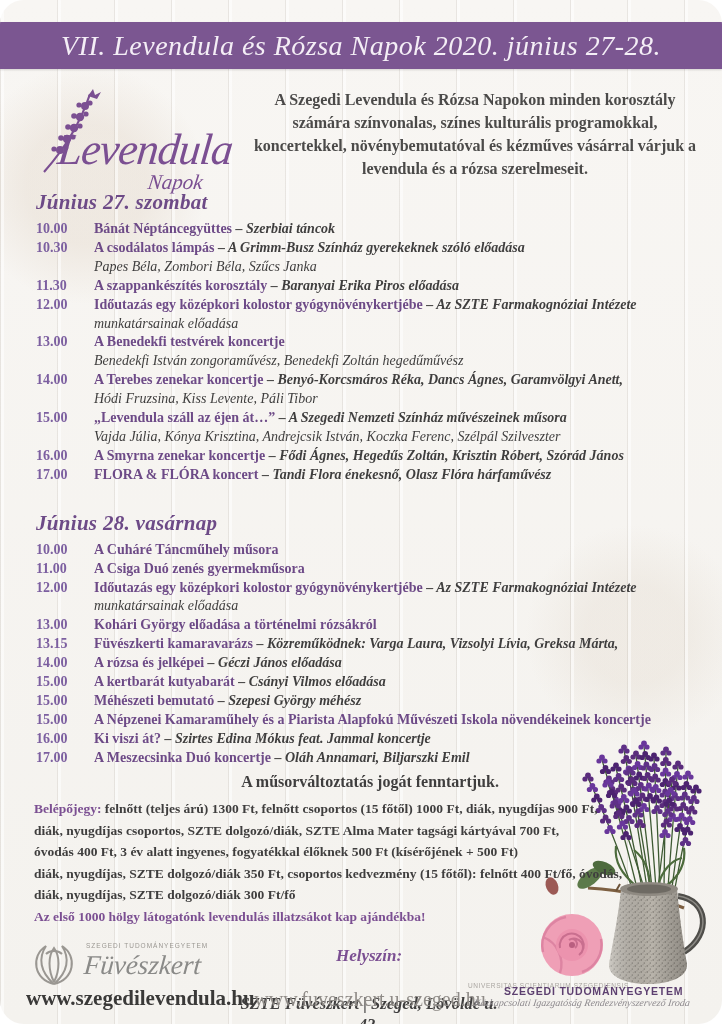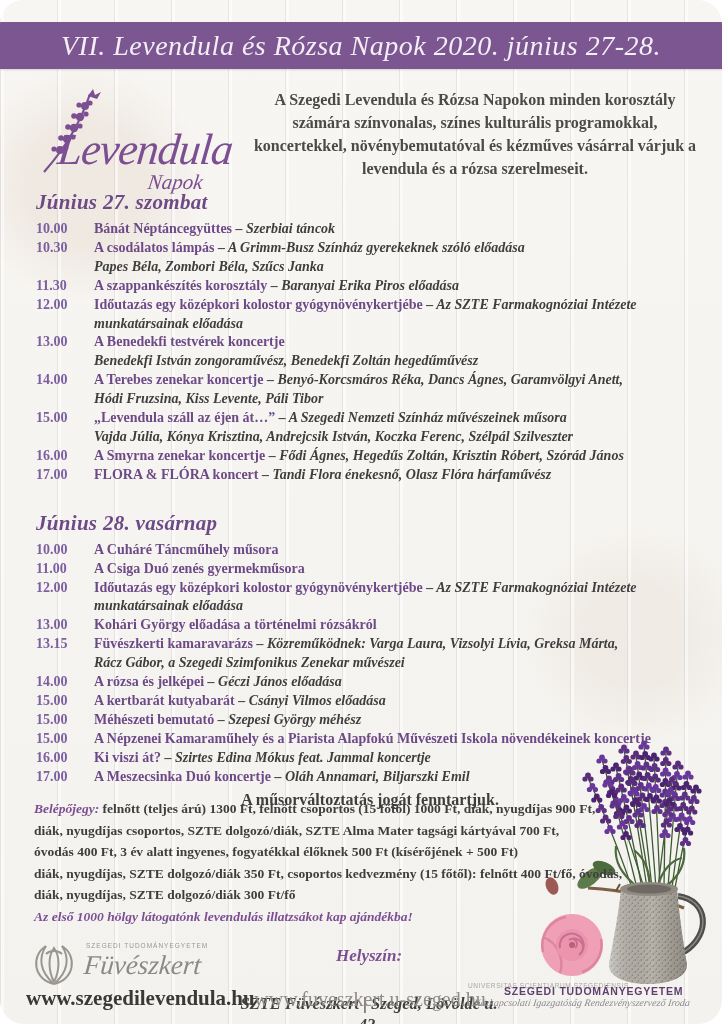--- a/index.html
+++ b/index.html
@@ -37,26 +37,26 @@
   }
   
   .program{position:absolute;left:36px;top:190px;width:668px;}
   .day-heading{color:#6d4a87;font-weight:bold;font-style:italic;font-size:21px;line-height:24px;margin-bottom:6px;letter-spacing:0.3px;}
   .day-heading.second{margin-top:26px;}
   .ev-row{display:flex;line-height:18.9px;font-size:14px;white-space:nowrap;}
   .ev-time{flex:0 0 58px;color:#7c5fa0;font-weight:bold;}
   .ev-body{flex:1;}
   .ev-title{color:#6d4a87;font-weight:bold;}
   .ev-detail{color:#3f3e3e;font-weight:bold;font-style:italic;}
-  .ev-cont{display:block;color:#3f3e3e;font-weight:bold;font-style:italic;}
+  .ev-cont{display:block;color:#3f3e3e;font-weight:normal;font-style:italic;}
   .program-note{margin-top:4px;text-align:center;color:#3f3e3e;font-weight:bold;font-size:16px;line-height:20px;}
   
   .pricing{position:absolute;left:34px;top:798px;width:614px;z-index:3;}
   .price-line{font-size:13.5px;line-height:21.5px;white-space:nowrap;}
-  .price-lead{color:#7b4f92;font-weight:bold;font-style:italic;}
+  .price-lead{color:#7b4f92;font-weight:bold;}
   .price-rest{color:#3f3e3e;font-weight:bold;margin-top:12px;}
   
   .fuv-logo{position:absolute;left:26px;top:938px;width:215px;height:52px;z-index:3;}
   .fuv-univ{position:absolute;left:60px;top:4px;font-family:"Liberation Sans",sans-serif;font-size:6.5px;letter-spacing:1px;color:#9a9792;}
   .fuv-name{position:absolute;left:58px;top:12px;font-style:italic;font-size:27px;color:#8a8a88;transform:skewX(-5deg);}
   .site-left{position:absolute;left:26px;top:986px;font-size:21px;font-weight:bold;color:#3a3938;z-index:3;}
   .loc-block{position:absolute;left:232px;top:946px;width:274px;text-align:center;z-index:3;}
   .loc-label{color:#7b4f92;font-weight:bold;font-style:italic;font-size:17px;line-height:20px;}
   .loc-value{color:#3f3e3e;font-weight:bold;font-style:italic;font-size:16.5px;line-height:21px;margin-top:27px;}
   .site-center{position:absolute;left:240px;top:988px;width:260px;text-align:center;font-size:20px;color:#8f8b87;z-index:3;}
@@ -160,21 +160,21 @@
         <div class="ev-row">
           <span class="ev-time">12.00</span>
           <span class="ev-body"><span class="ev-title">Időutazás egy középkori kolostor gyógynövénykertjébe</span><span class="ev-detail"> – Az SZTE Farmakognóziai Intézete</span><span class="ev-cont">munkatársainak előadása</span></span>
         </div>
         <div class="ev-row">
           <span class="ev-time">13.00</span>
           <span class="ev-body"><span class="ev-title">Kohári György előadása a történelmi rózsákról</span></span>
         </div>
         <div class="ev-row">
           <span class="ev-time">13.15</span>
-          <span class="ev-body"><span class="ev-title">Füvészkerti kamaravarázs</span><span class="ev-detail"> – Közreműködnek: Varga Laura, Vizsolyi Lívia, Greksa Márta,</span><span class="ev-cont">Rácz Gábor, a Szegedi Szimfonikus Zenekar művészei</span></span>
+          <span class="ev-body"><span class="ev-title">Füvészkerti kamaravarázs</span><span class="ev-detail"> – Közreműködnek: Varga Laura, Vizsolyi Lívia, Greksa Márta,</span></span>
         </div>
         <div class="ev-row">
           <span class="ev-time">14.00</span>
           <span class="ev-body"><span class="ev-title">A rózsa és jelképei</span><span class="ev-detail"> – Géczi János előadása</span></span>
         </div>
         <div class="ev-row">
           <span class="ev-time">15.00</span>
           <span class="ev-body"><span class="ev-title">A kertbarát kutyabarát</span><span class="ev-detail"> – Csányi Vilmos előadása</span></span>
         </div>
         <div class="ev-row">

